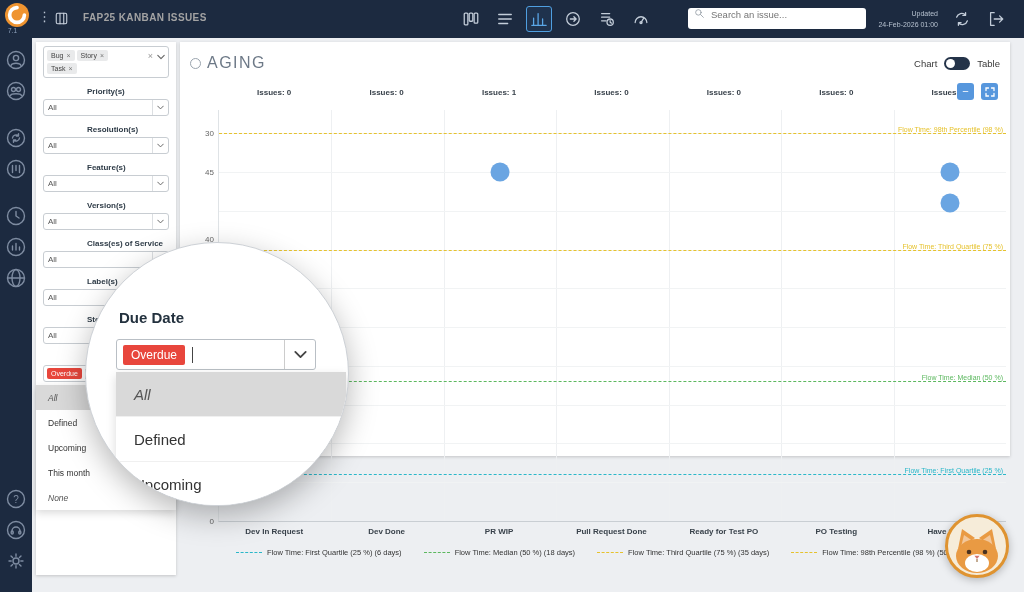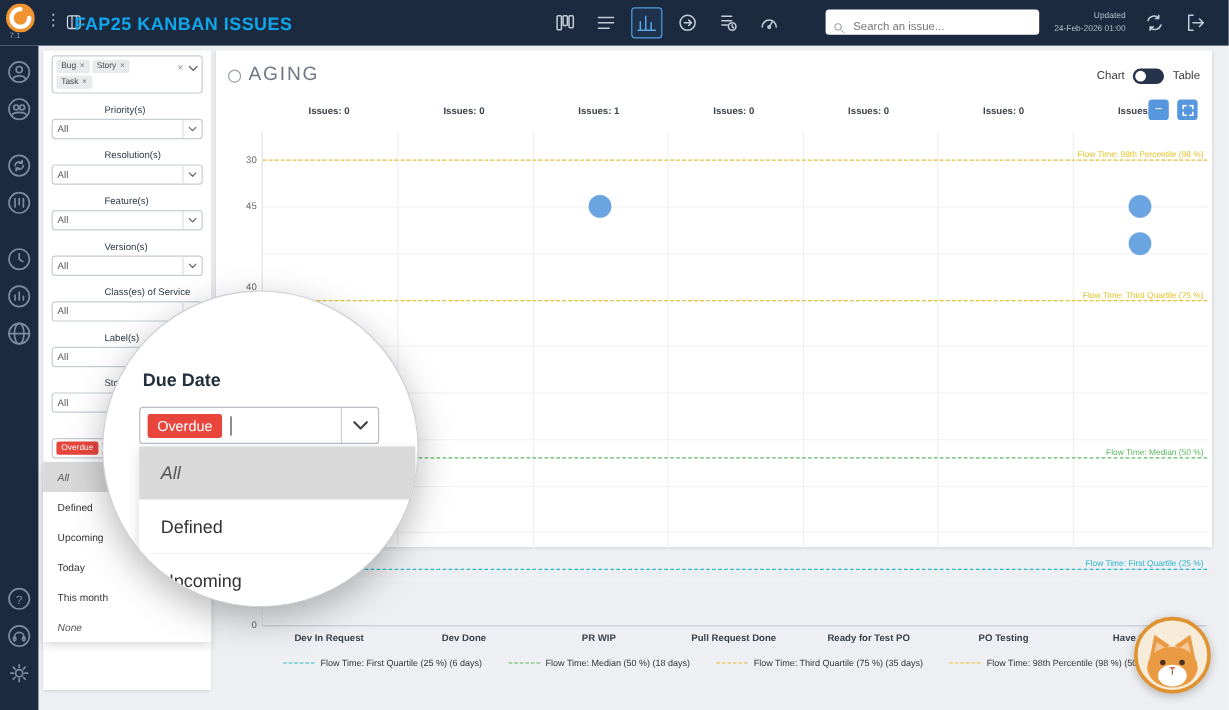--- a/index.html
+++ b/index.html
@@ -6,28 +6,28 @@
   body{width:1024px;height:592px;position:relative;overflow:hidden;background:#edeff2;
        font-family:"Liberation Sans",sans-serif;}
   
   .topbar{position:absolute;left:0;top:0;right:0;height:38px;background:#1c2a40;z-index:20;}
   .logo{position:absolute;left:5px;top:3px;width:24px;height:24px;cursor:pointer;}
   .logo svg{width:24px;height:24px;display:block;}
   .version{position:absolute;left:8px;top:27px;font-size:6.5px;color:#8fa3bd;}
   .kebab{position:absolute;left:38px;top:10px;color:#b9c4d2;font-size:13px;line-height:1;cursor:pointer;}
   .title-ico{position:absolute;left:54px;top:11px;width:15px;height:15px;color:#cfd8e3;}
   .title-ico svg{width:15px;height:15px;}
-  .apptitle{position:absolute;left:62px;top:12px;color:#0ea5e9;font-weight:bold;font-size:15px;letter-spacing:.4px;}
+  .apptitle{position:absolute;left:83px;top:12px;color:#a3a3a3;font-weight:bold;font-size:10px;letter-spacing:.4px;}
   .viewgroup{position:absolute;left:458px;top:6px;display:flex;gap:8px;}
   .tbico{width:26px;height:26px;border-radius:3px;display:flex;align-items:center;justify-content:center;
          color:#c3cdd9;cursor:pointer;box-sizing:border-box;}
   .tbico svg{width:18px;height:18px;}
   .tbico.active{border:1px solid #4f9fe0;color:#5aa7e8;background:rgba(79,159,224,.08);}
   .search{position:absolute;left:688px;top:8px;width:178px;height:21px;background:#fff;border-radius:3px;
-          display:flex;align-items:flex-end;padding:0 6px;gap:4px;box-sizing:border-box;}
+          display:flex;align-items:flex-start;padding:0 6px;gap:4px;box-sizing:border-box;}
   .search .sico{width:11px;height:11px;color:#8b949e;flex:0 0 auto;}
   .search .sico svg{width:11px;height:11px;display:block;}
   .search input{border:none;outline:none;flex:1;font-size:9.5px;font-family:inherit;color:#333;background:transparent;min-width:0;}
   .updated{position:absolute;left:870px;top:9px;width:68px;text-align:right;font-size:7px;color:#b6c1cf;line-height:1.5;}
   .tbright{position:absolute;left:950px;top:7px;display:flex;gap:10px;}
   .tbright .tbico{width:24px;height:24px;}
   
   .sidebar{position:absolute;left:0;top:38px;bottom:0;width:32px;background:#1c2a40;z-index:15;
            display:flex;flex-direction:column;align-items:center;padding:12px 0 10px;box-sizing:border-box;}
   .sbico{width:20px;height:20px;color:#7e8ca1;margin-bottom:11px;cursor:pointer;flex:0 0 auto;}
@@ -37,21 +37,21 @@
   
   .panel{position:absolute;left:36px;top:42px;width:140px;bottom:17px;background:#fff;
          box-shadow:0 1px 3px rgba(0,0,0,.18);z-index:5;padding:4px 7px 0;box-sizing:border-box;}
   .tagbox{position:relative;border:1px solid #c8cdd2;border-radius:3px;padding:2px 26px 2px 2px;min-height:28px;box-sizing:border-box;}
   .tags{display:flex;flex-wrap:wrap;max-width:80px;}
   .tag{display:inline-block;background:#e9eaeb;border-radius:2px;font-size:7px;color:#444;padding:2px 4px;margin:1px;white-space:nowrap;}
   .tag .x{margin-left:3px;color:#777;}
   .clearx{position:absolute;right:15px;top:5px;font-size:9px;color:#999;cursor:pointer;line-height:1;}
   .tb-chev{position:absolute;right:3px;top:7px;color:#666;cursor:pointer;}
   .tb-chev svg{width:8px;height:6px;display:block;}
-  .flabel{font-size:8px;font-weight:normal;color:#2e3b47;margin:9px 0 3px;padding-left:44px;}
+  .flabel{font-size:8px;font-weight:bold;color:#2e3b47;margin:9px 0 3px;padding-left:44px;}
   .fselect{height:17px;border:1px solid #c8cdd2;border-radius:3px;display:flex;align-items:center;
            padding:0 4px;font-size:8px;color:#555;cursor:pointer;box-sizing:border-box;background:#fff;}
   .chevwrap{margin-left:auto;padding-left:4px;border-left:1px solid #dcdfe2;height:100%;display:flex;align-items:center;color:#666;}
   .chevwrap svg{width:7px;height:5px;display:block;}
   .duecombo{height:17px;border:1px solid #c8cdd2;border-radius:3px;display:flex;align-items:center;
             padding:0 0 0 3px;gap:3px;cursor:pointer;box-sizing:border-box;background:#fff;}
   .redtag{background:#e8463c;color:#fff;font-size:7px;padding:2px 4px;border-radius:2px;}
   .caret{width:1px;height:10px;background:#555;}
   .duelist{margin:3px -7px 0;box-shadow:0 3px 8px rgba(0,0,0,.15);background:#fff;}
   .opt{height:25px;display:flex;align-items:center;padding-left:12px;font-size:8.5px;color:#333;background:#fff;cursor:pointer;}
@@ -340,21 +340,20 @@
     <span class="chevwrap">
         <svg viewBox="0 0 10 6" fill="none" stroke="currentColor" stroke-width="1.4" stroke-linecap="round" stroke-linejoin="round">
           <path d="M1 1l4 4 4-4"></path>
         </svg>
       </span>
   </div>
   <div class="duelist" id="duelist">
       <div class="opt sel it">All</div>
       <div class="opt">Defined</div>
       <div class="opt">Upcoming</div>
-      <div class="opt">Today</div>
       <div class="opt">This month</div>
       <div class="opt it">None</div>
     </div>
 </div>
 
 <div class="card">
   <div class="card-h">
     <span class="aging-ico"></span>
     <span class="aging-title">AGING</span>
     <div class="toggle-wrap">

